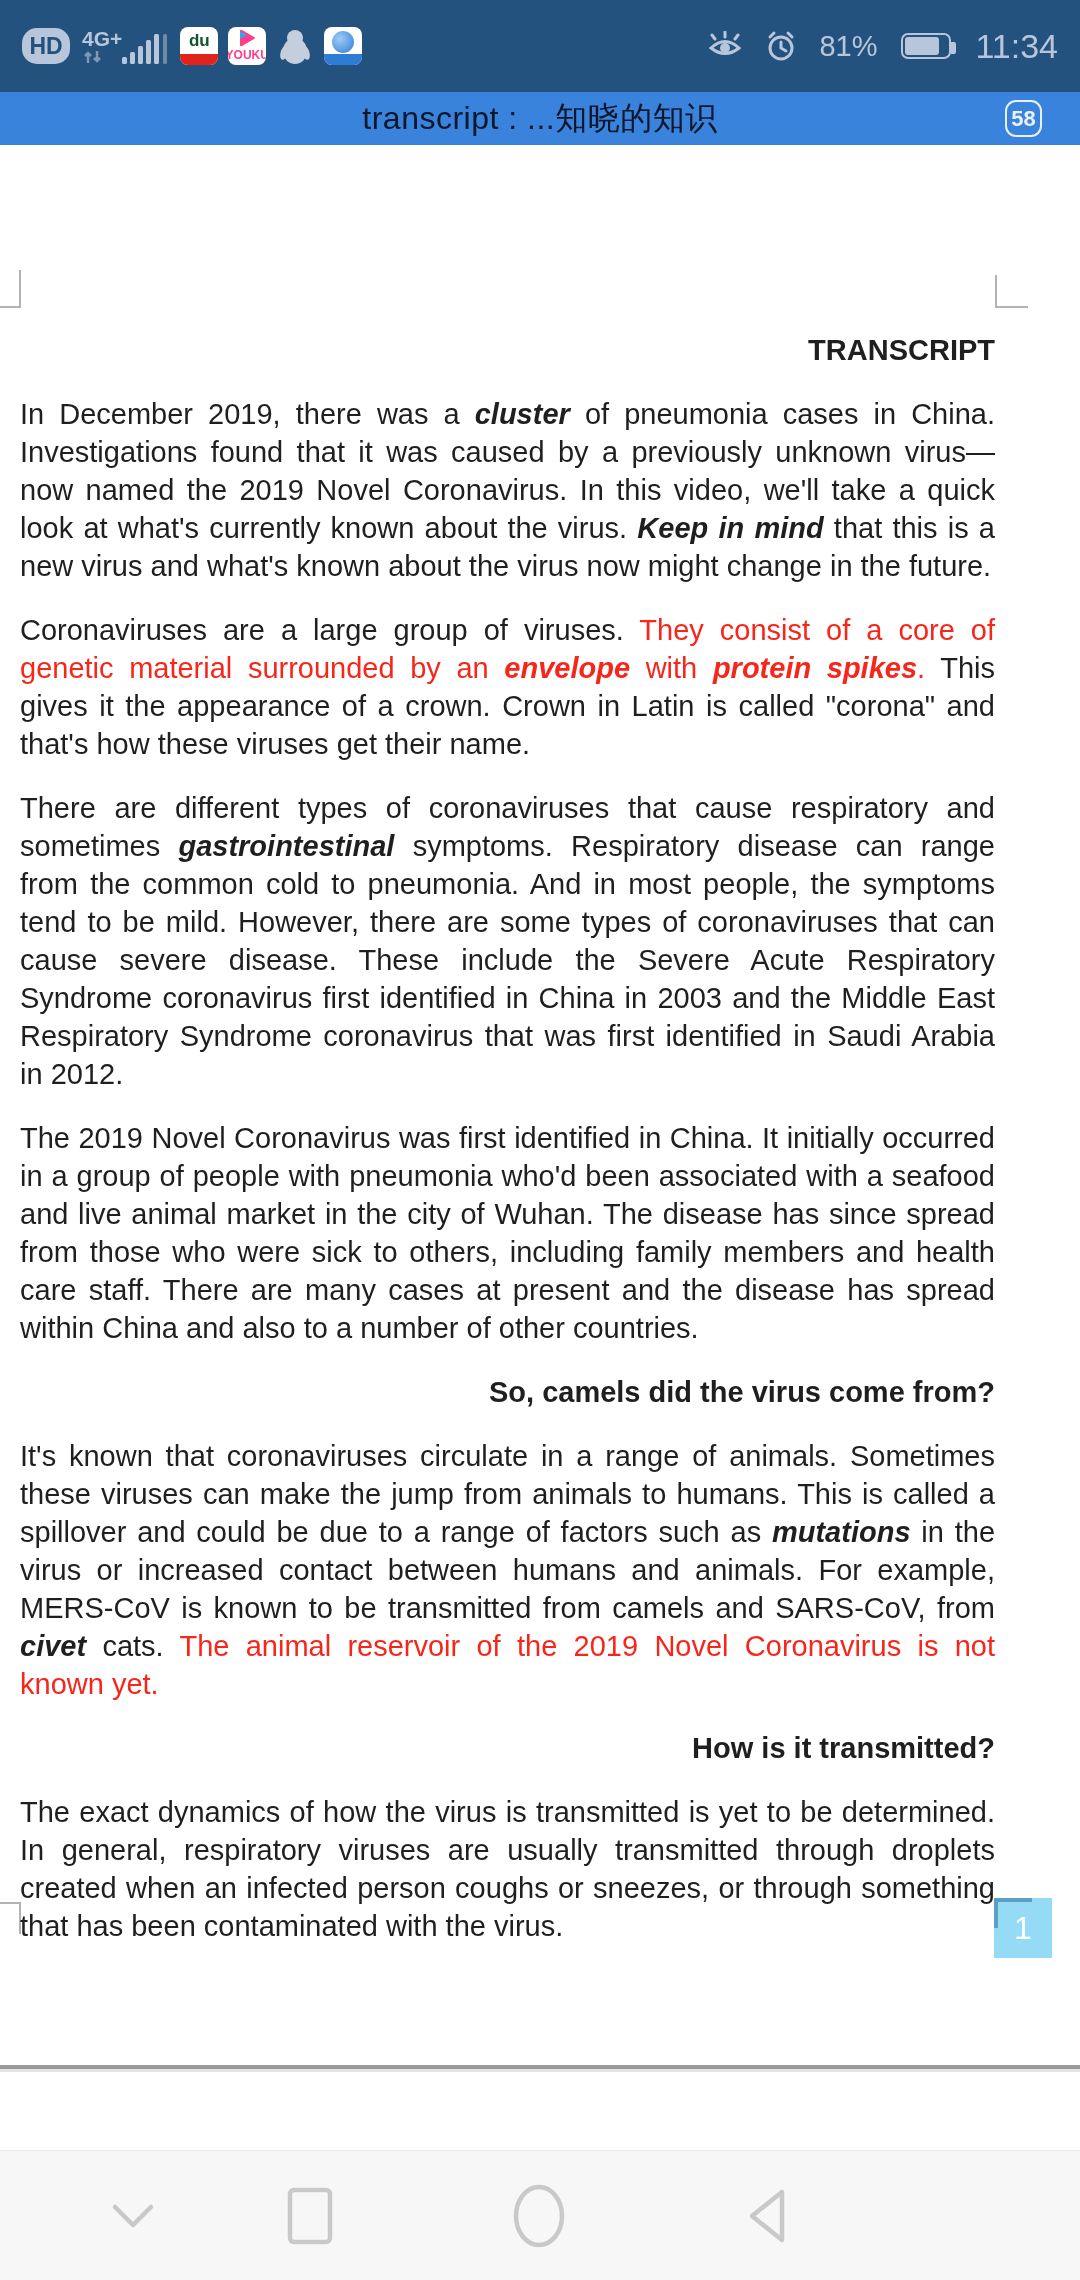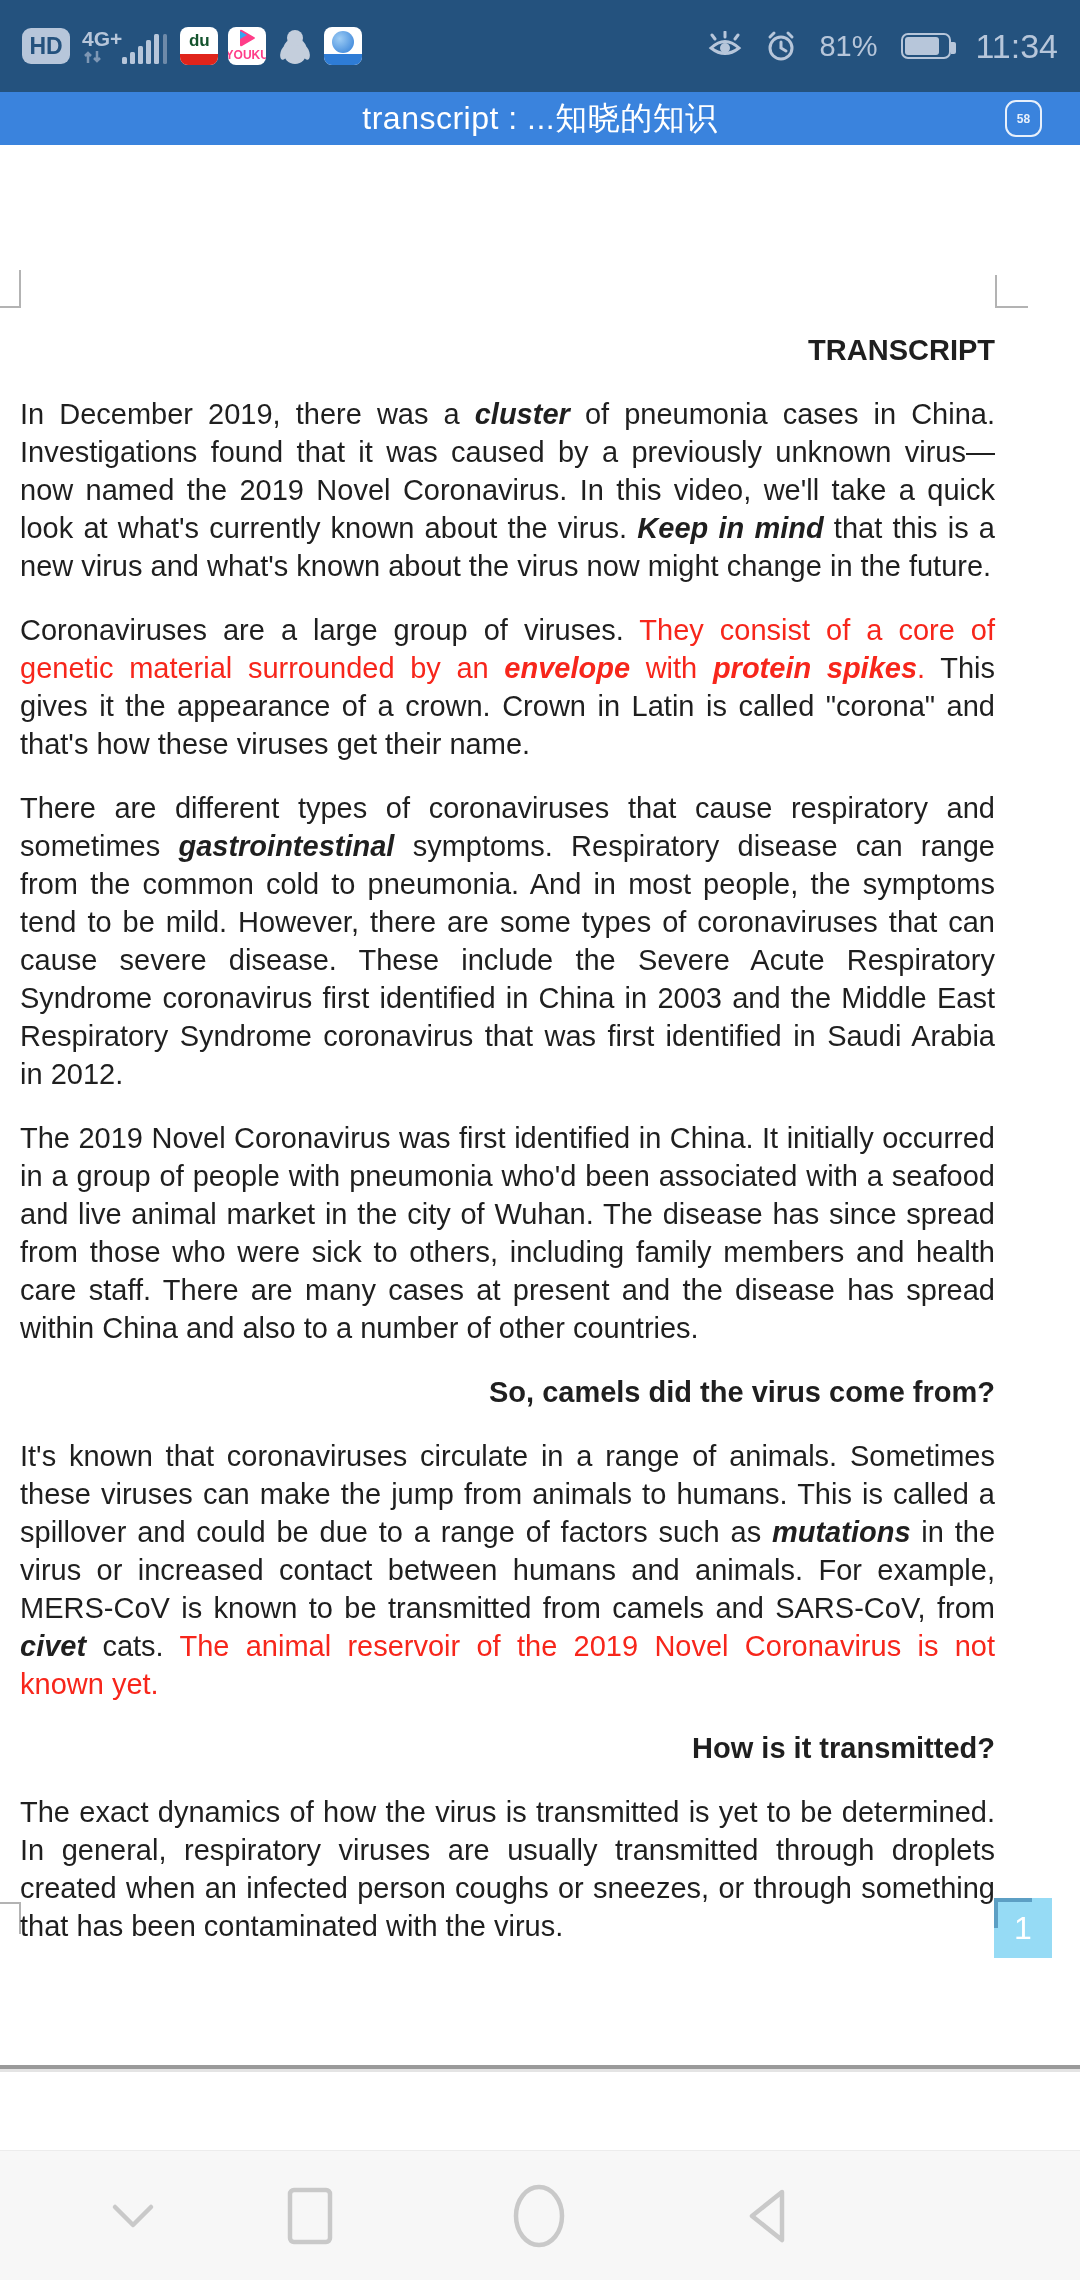--- a/index.html
+++ b/index.html
@@ -15,21 +15,21 @@
   *{box-sizing:border-box;margin:0;padding:0;}
   html,body{background:#fff;}
   body{font-family:"Liberation Sans","DejaVu Sans",sans-serif;}
   .screen{position:relative;width:1080px;height:2280px;background:#fff;overflow:hidden;}
 
   
   .status-bar{position:absolute;top:0;left:0;width:1080px;height:92px;
     background:var(--status-bar-bg);display:flex;align-items:center;
     justify-content:space-between;padding:0 22px;color:var(--sb-icon);}
   .sb-left,.sb-right{display:flex;align-items:center;}
-  .hd-badge{width:48px;height:36px;background:var(--sb-icon);border-radius:9px;
+  .hd-badge{width:48px;height:36px;background:var(--sb-icon);border-radius:15px;
     display:flex;align-items:center;justify-content:center;
     font-weight:bold;font-size:23px;color:var(--status-bar-bg);}
   .signal{display:flex;align-items:flex-end;margin-left:12px;}
   .signal .sigcol{display:flex;flex-direction:column;align-items:flex-start;line-height:1;}
   .signal .net{font-size:21px;font-weight:bold;letter-spacing:0;}
   .app-ico{width:38px;height:38px;border-radius:8px;background:#fff;margin-left:10px;
     position:relative;overflow:hidden;display:flex;flex-direction:column;align-items:center;}
   .baidu-top{flex:1;display:flex;align-items:center;justify-content:center;
     color:#14532d;font-weight:bold;font-size:17px;}
   .baidu-band{width:100%;height:11px;background:#E0241B;}
@@ -44,23 +44,23 @@
   .clock-time{font-size:34px;color:var(--sb-icon);}
   .battery{position:relative;width:50px;height:26px;border:2px solid var(--sb-icon);
     border-radius:7px;padding:2px;margin:0 2px;}
   .battery .fill{height:100%;background:var(--sb-icon);border-radius:3px;}
   .battery .nub{position:absolute;right:-7px;top:7px;width:5px;height:12px;
     background:var(--sb-icon);border-radius:0 2px 2px 0;}
 
   
   .title-bar{position:absolute;top:92px;left:0;width:1080px;height:53px;
     background:var(--title-bar-bg);display:flex;align-items:center;justify-content:center;}
-  .title-bar .title{color:#ffffff;font-size:32px;letter-spacing:0.5px;}
+  .title-bar .title{color:#0f172a;font-size:32px;letter-spacing:0.5px;}
   .count-badge{position:absolute;right:38px;top:8px;width:37px;height:37px;
-    border:2px solid #E8F0FB;border-radius:11px;color:#E8F0FB;font-size:12px;
+    border:2px solid #E8F0FB;border-radius:11px;color:#E8F0FB;font-size:22px;
     display:flex;align-items:center;justify-content:center;font-weight:bold;}
 
   
   .doc-area{position:absolute;top:145px;left:0;width:1080px;height:1920px;background:#fff;}
   .corner{position:absolute;}
   .corner.tl{left:0;top:125px;width:21px;height:38px;
     border-right:2px solid var(--mark);border-bottom:2px solid var(--mark);}
   .corner.tr{left:995px;top:130px;width:33px;height:33px;
     border-left:2px solid var(--mark);border-bottom:2px solid var(--mark);}
   .corner.bl{left:0;top:1757px;width:21px;height:32px;

